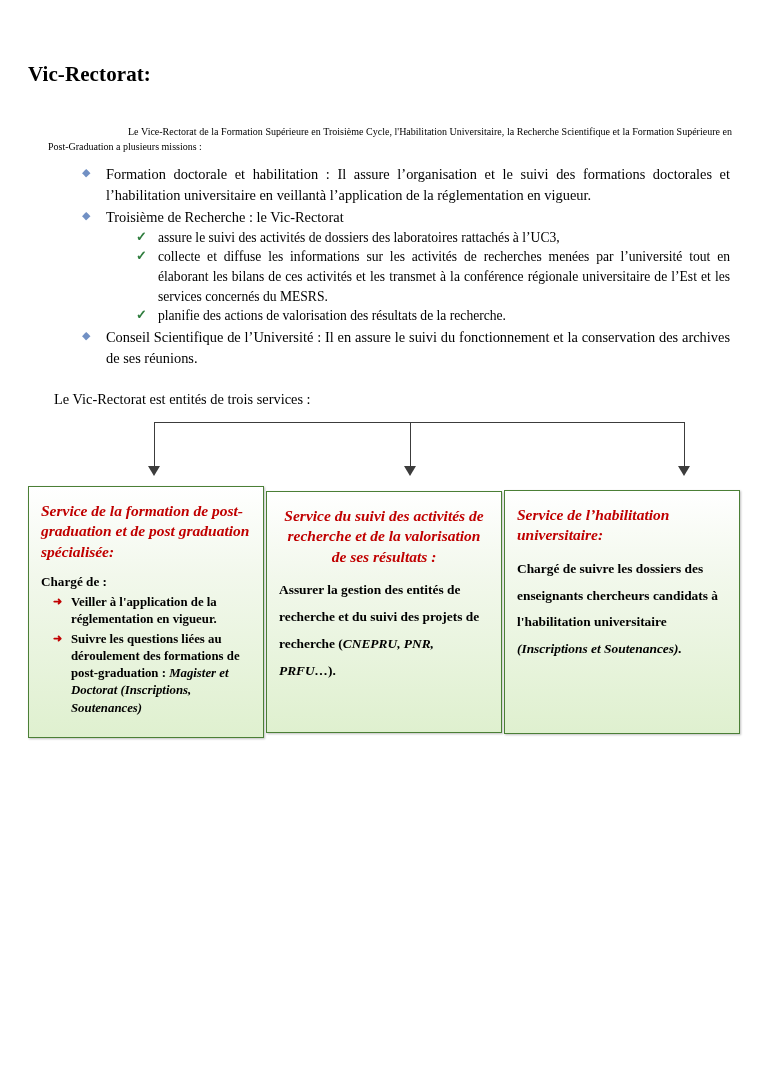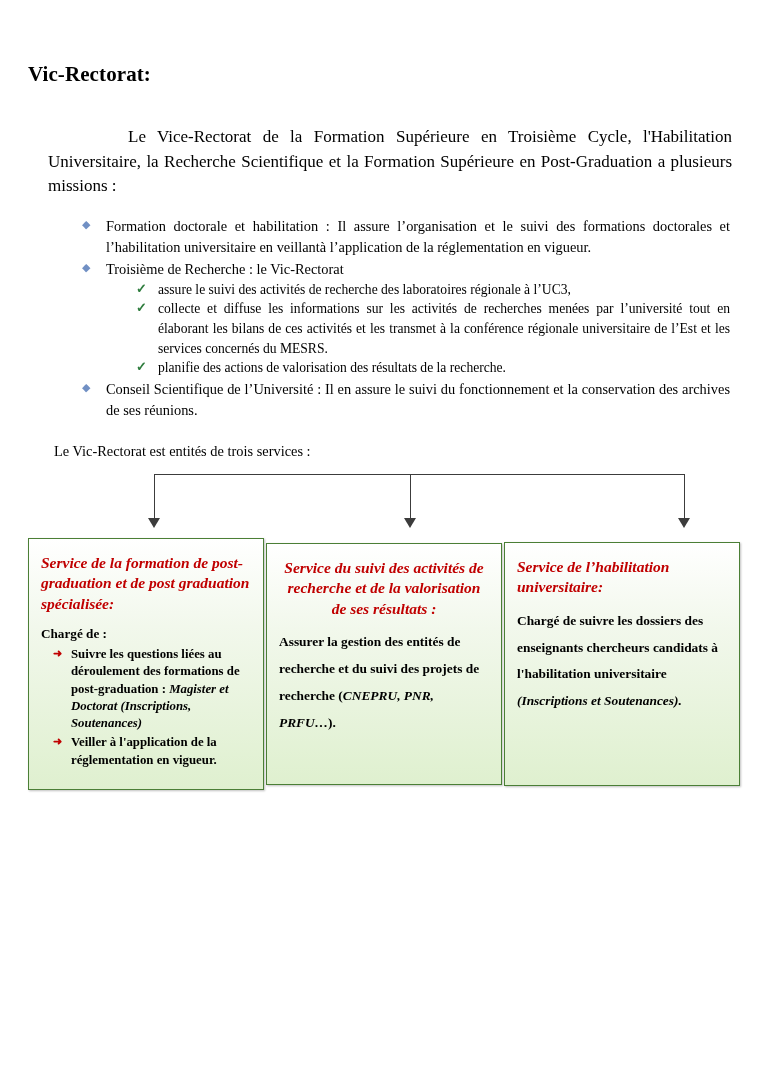--- a/index.html
+++ b/index.html
@@ -23,21 +23,21 @@
     padding: 0 28px;
   }
   .doc-title {
     font-size: 21px;
     font-weight: bold;
     margin-top: 62px;
     letter-spacing: 0.1px;
   }
   .intro {
     margin-top: 38px;
-    font-size: 17px;
+    font-size: 10px;
     line-height: 1.45;
     text-align: justify;
     text-indent: 80px;
     padding: 0 8px 0 20px;
   }
   ul.diamond-list {
     list-style: none;
     margin: 8px 0 0 0;
     padding: 0 10px 0 54px;
   }
@@ -188,21 +188,21 @@
 
   <p class="intro">Le Vice-Rectorat de la Formation Supérieure en Troisième Cycle, l'Habilitation Universitaire, la Recherche Scientifique et la Formation Supérieure en Post-Graduation a plusieurs missions :</p>
 
   <ul class="diamond-list">
     <li>
       <span>Formation doctorale et habilitation : Il assure l’organisation et le suivi des formations doctorales et l’habilitation universitaire en veillantà l’application de la réglementation en vigueur.</span>
     </li>
     <li>
       <span>Troisième de Recherche : le Vic-Rectorat</span>
       <ul class="check-list">
-        <li>assure le suivi des activités de recherche des laboratoires régionale à l’UC3,</li>
+        <li>assure le suivi des activités de dossiers des laboratoires rattachés à l’UC3,</li>
         <li>collecte et diffuse les informations sur les activités de recherches menées par l’université tout en élaborant les bilans de ces activités et les transmet à la conférence régionale universitaire de l’Est et les services concernés du MESRS.</li>
         <li>planifie des actions de valorisation des résultats de la recherche.</li>
       </ul>
     </li>
     <li>
       <span>Conseil Scientifique de l’Université : Il en assure le suivi du fonctionnement et la conservation des archives de ses réunions.</span>
     </li>
   </ul>
 
   <div class="composed-line">Le Vic-Rectorat est entités de trois services :</div>
@@ -216,26 +216,26 @@
     <div class="arrow b"></div>
     <div class="arrow c"></div>
   </div>
 
   <div class="boxes">
 
     <div class="box box-1">
       <div class="box-title">Service de la formation de post-graduation et de post graduation spécialisée:</div>
       <div class="box-body">Chargé de :</div>
       <ul class="arrow-list">
+        <li>Veiller à l'application de la réglementation en vigueur.</li>
         <li>
           <span>Suivre les questions liées au déroulement des formations de post-graduation :</span>
           <span class="nowrap-ital">Magister et Doctorat</span>
           <span class="nowrap-ital">(Inscriptions, Soutenances)</span>
         </li>
-        <li>Veiller à l'application de la réglementation en vigueur.</li>
       </ul>
     </div>
 
     <div class="box box-3">
       <div class="box-title center">Service du suivi des activités de recherche et de la valorisation de ses résultats :</div>
       <div class="box-body spaced">
         <span>Assurer la gestion des entités de recherche et du suivi des projets de recherche (</span><span class="ital">CNEPRU, PNR, PRFU…</span><span>).</span>
       </div>
     </div>
 

